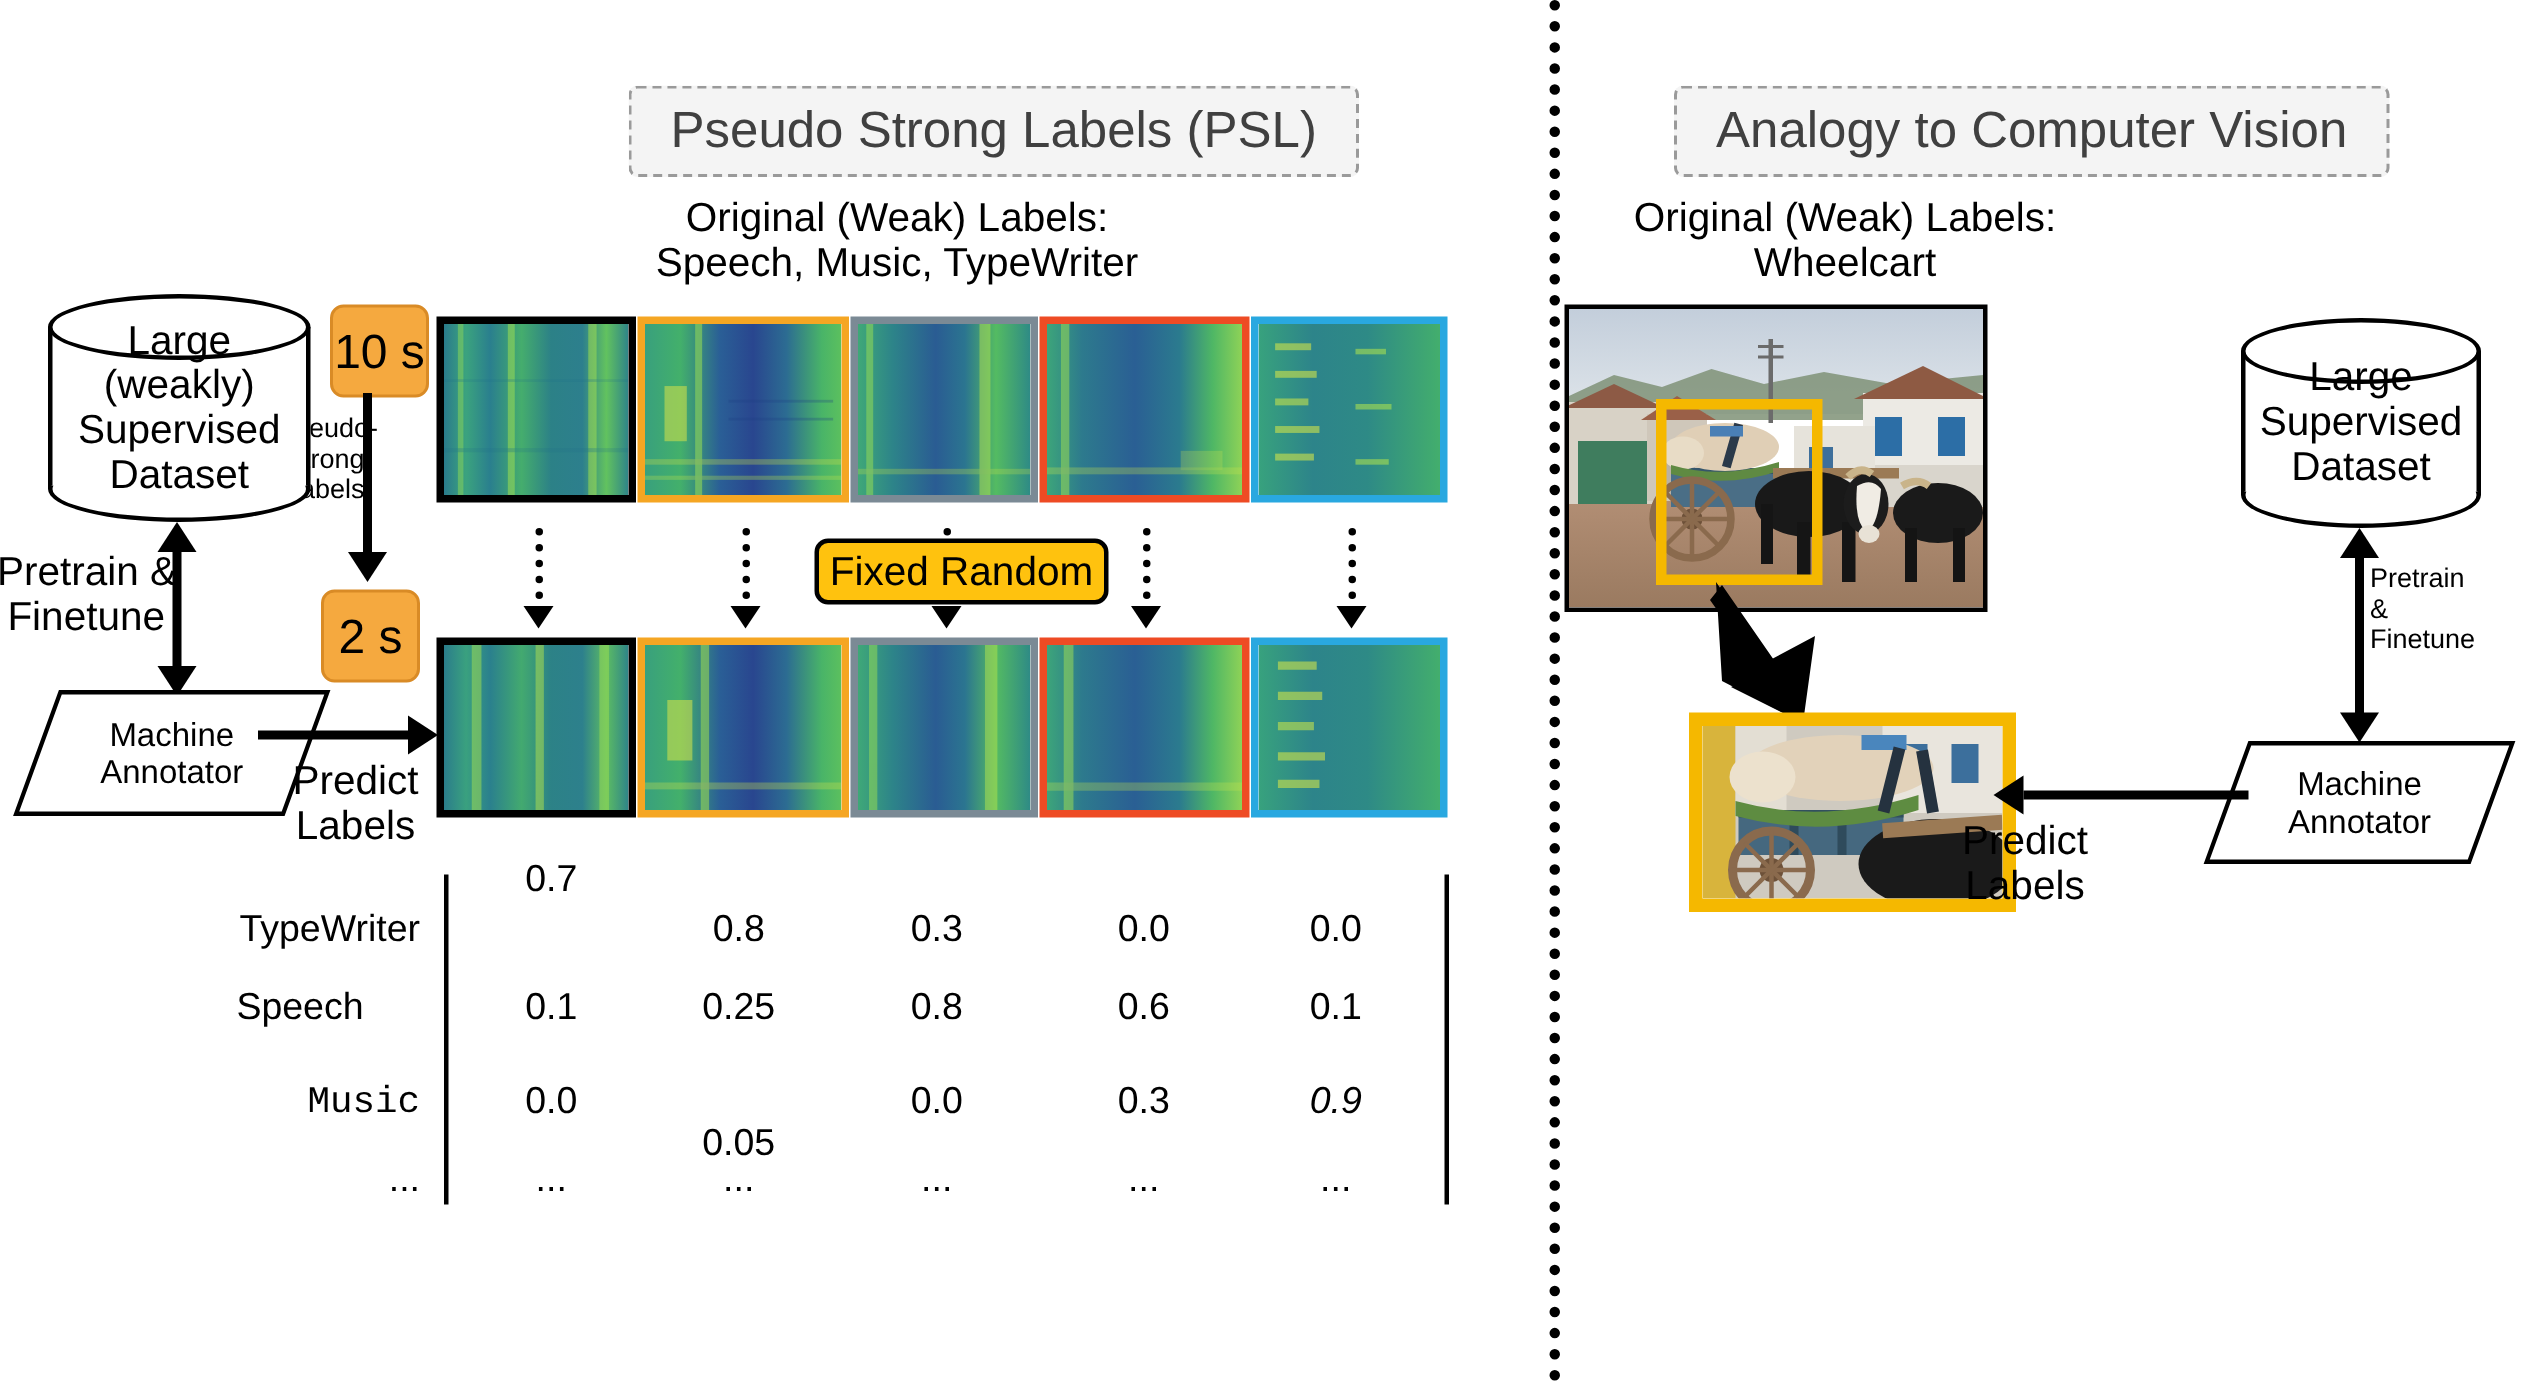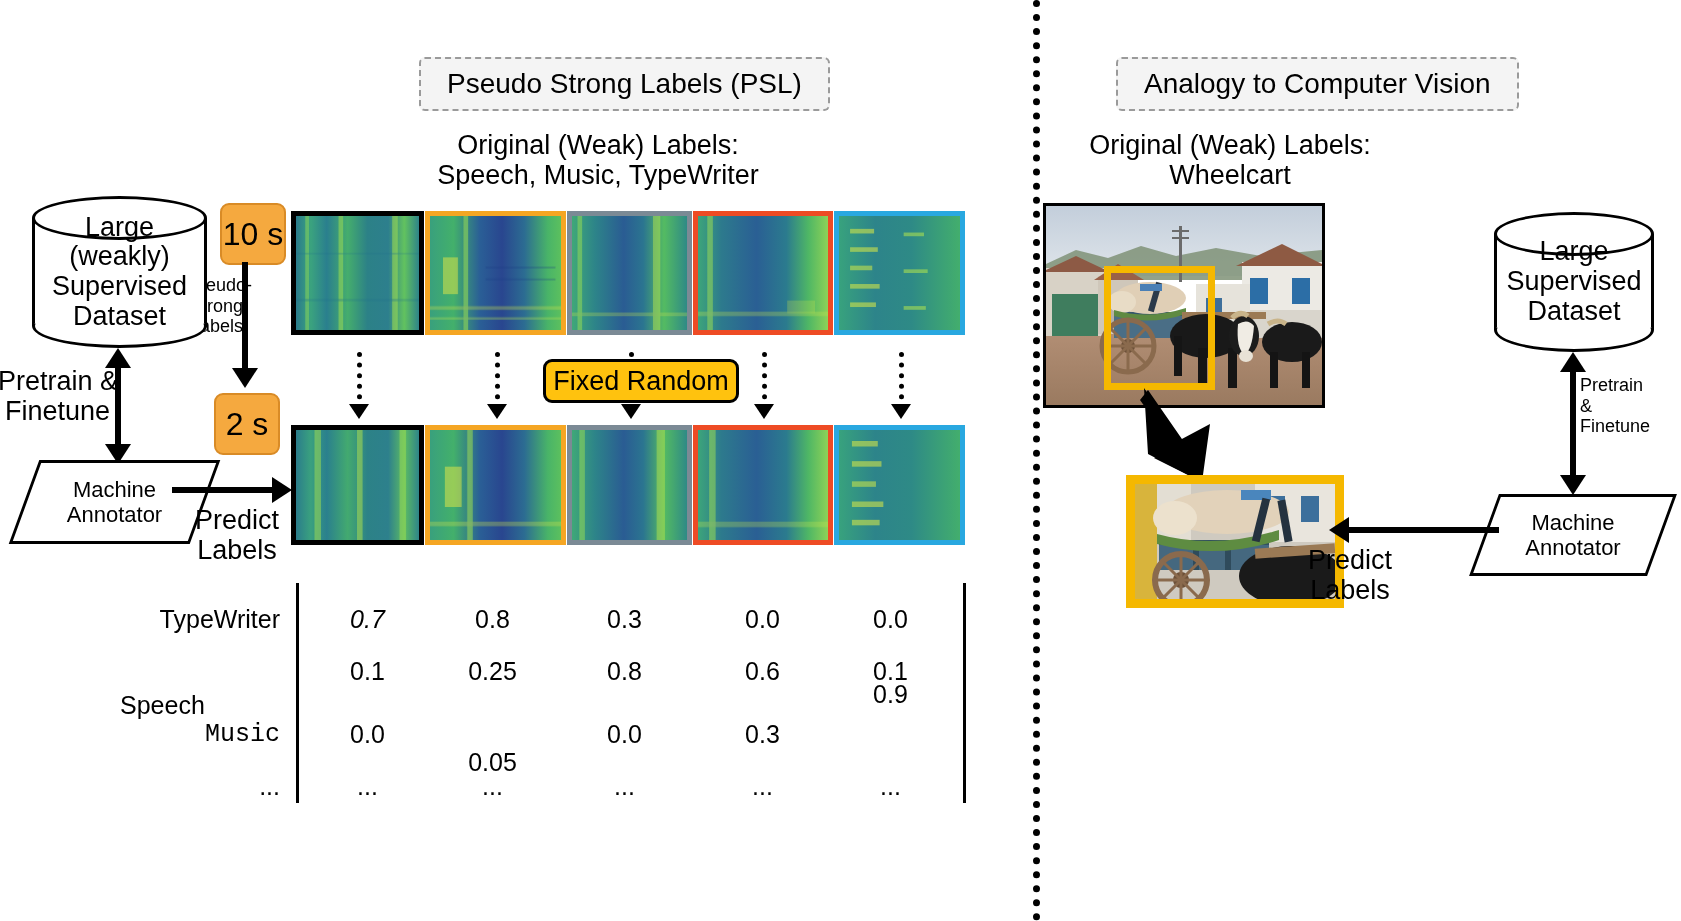--- a/index.html
+++ b/index.html
@@ -20,22 +20,22 @@
   .divider{
     left:1033px;top:0;width:0;height:921px;
     border-left:7px dotted #000;
   }
 
   
   .sec-head{
     border:2px dashed #9a9a9a;
     background:#f4f4f4;
     border-radius:6px;
-    font-size:28px;
-    color:#000000;
+    font-size:34px;
+    color:#404040;
     padding:9px 26px;
     white-space:nowrap;
   }
 
   
   .lbl{font-size:27px;line-height:1.12;white-space:pre;}
   .lbl-sm{font-size:18px;line-height:1.15;white-space:pre;}
 
   
   .cyl{position:absolute;}
@@ -354,41 +354,41 @@
         <rect x="14" y="78" width="34" height="6" fill="#cfe34b"></rect>
         <rect x="14" y="98" width="30" height="6" fill="#cfe34b"></rect>
       </g>
     </svg>
   </div>
 
   <div class="tbl">
     <div class="tbl-vline" style="left:296px;top:583px;height:220px;"></div>
 
     <div class="cell" style="left:120px;top:605px;width:160px;text-align:right;">TypeWriter</div>
-    <div class="cell" style="left:120px;top:657px;width:160px;text-align:left;margin-top:34px;">Speech</div>
+    <div class="cell" style="left:120px;top:657px;width:160px;text-align:center;">Speech</div>
     <div class="cell" style="left:120px;top:720px;width:160px;text-align:right;font-family:Liberation Mono, monospace;">Music</div>
     <div class="cell" style="left:120px;top:772px;width:160px;text-align:right;">...</div>
 
-    <div class="cell" style="left:305px;top:605px;width:125px;font-style:italic;">0.7</div>
+    <div class="cell" style="left:305px;top:572px;width:125px;">0.7</div>
     <div class="cell" style="left:430px;top:605px;width:125px;">0.8</div>
     <div class="cell" style="left:562px;top:605px;width:125px;">0.3</div>
     <div class="cell" style="left:700px;top:605px;width:125px;">0.0</div>
     <div class="cell" style="left:828px;top:605px;width:125px;">0.0</div>
 
     <div class="cell" style="left:305px;top:657px;width:125px;">0.1</div>
     <div class="cell" style="left:430px;top:657px;width:125px;">0.25</div>
     <div class="cell" style="left:562px;top:657px;width:125px;">0.8</div>
     <div class="cell" style="left:700px;top:657px;width:125px;">0.6</div>
     <div class="cell" style="left:828px;top:657px;width:125px;">0.1</div>
 
     <div class="cell" style="left:305px;top:720px;width:125px;">0.0</div>
     <div class="cell" style="left:430px;top:748px;width:125px;">0.05</div>
     <div class="cell" style="left:562px;top:720px;width:125px;">0.0</div>
     <div class="cell" style="left:700px;top:720px;width:125px;">0.3</div>
-    <div class="cell" style="left:828px;top:680px;width:125px;">0.9</div>
+    <div class="cell" style="left:828px;top:720px;width:125px;font-style:italic;">0.9</div>
 
     <div class="cell" style="left:305px;top:772px;width:125px;">...</div>
     <div class="cell" style="left:430px;top:772px;width:125px;">...</div>
     <div class="cell" style="left:562px;top:772px;width:125px;">...</div>
     <div class="cell" style="left:700px;top:772px;width:125px;">...</div>
     <div class="cell" style="left:828px;top:772px;width:125px;">...</div>
 
     <div class="tbl-vline" style="left:963px;top:583px;height:220px;"></div>
   </div>
 

